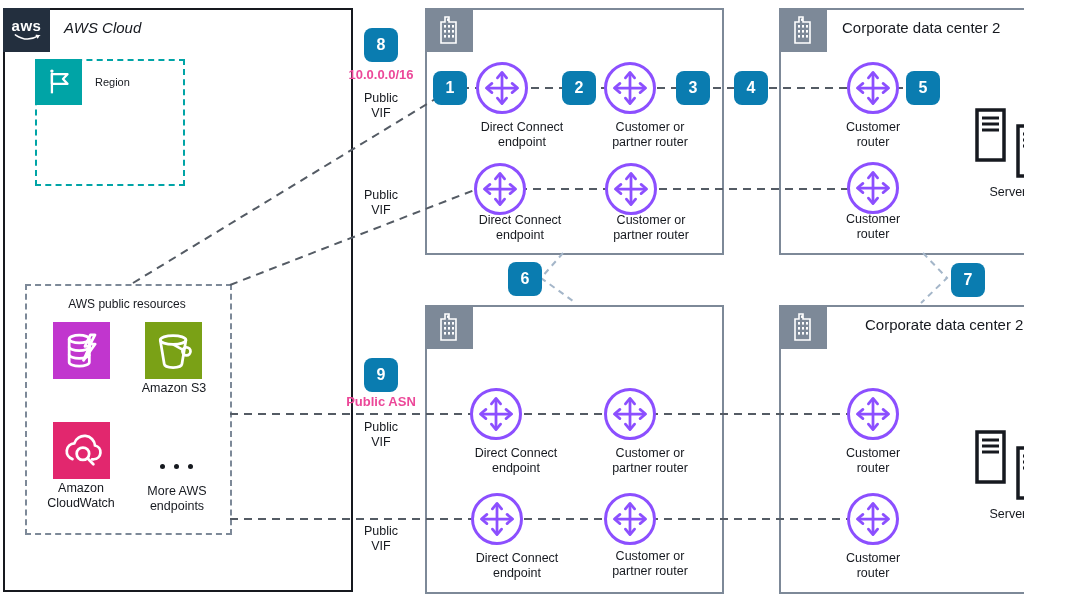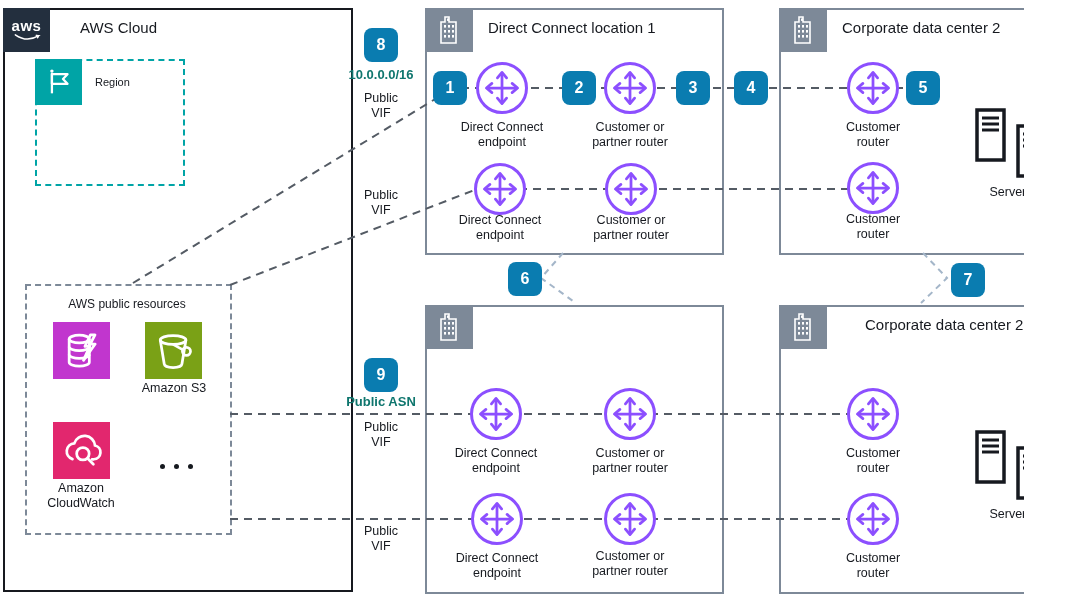--- a/index.html
+++ b/index.html
@@ -14,24 +14,24 @@
   .hdr-icon{width:48px;height:44px;background:#7D8998;display:flex;align-items:center;justify-content:center;z-index:2;}
   .logo-sq{width:47px;height:44px;background:#232F3E;display:flex;flex-direction:column;align-items:center;justify-content:center;z-index:2;}
   .logo-sq .aws-word{color:#fff;font-weight:bold;font-size:15px;line-height:14px;letter-spacing:.5px;}
   .flag-sq{width:47px;height:46px;background:#00A4A6;display:flex;align-items:center;justify-content:center;z-index:2;}
   .box-title{font-size:15px;white-space:nowrap;z-index:3;}
   .lines{position:absolute;left:0;top:0;width:1070px;height:597px;z-index:2;pointer-events:none;}
   
   .router{width:52px;height:52px;border-radius:50%;background:#fff;border:3px solid #8C4FFF;
           box-sizing:border-box;display:flex;align-items:center;justify-content:center;z-index:3;}
   .node-label{font-size:12.5px;line-height:15px;text-align:center;z-index:3;}
-  .w96{width:96px;} .w70{width:70px;} .w90{width:90px;} .w60{width:60px;} .w46{width:46px;} .w160{width:160px;} .w82b{width:86px;}
+  .w96{width:96px;margin-left:20px;} .w70{width:70px;} .w90{width:90px;} .w60{width:60px;} .w46{width:46px;} .w160{width:160px;} .w82b{width:86px;}
   .badge{width:34px;height:34px;border-radius:8px;background:#0A7CB0;color:#fff;font-weight:bold;
          font-size:16px;line-height:34px;text-align:center;z-index:4;}
-  .blue-note{color:#0f766e;font-weight:bold;font-size:13px;text-align:center;z-index:3;}
+  .blue-note{color:#ec4899;font-weight:bold;font-size:13px;text-align:center;z-index:3;}
   .svc-icon{width:57px;height:57px;display:flex;align-items:center;justify-content:center;z-index:3;}
   .dots{display:flex;gap:9px;z-index:3;}
   .dots i{width:5px;height:5px;border-radius:50%;background:#16191F;display:block;}
   .res-title{font-size:12px;text-align:center;z-index:3;}
   svg{display:block;}
 </style>
 </head>
 <body>
 
 <div class="canvas">
@@ -125,21 +125,21 @@
     </g>
   </svg>
 
   <div class="abs cloud-box" style="left:3px;top:8px;width:346px;height:580px;"></div>
   <div class="abs logo-sq" style="left:3px;top:8px;">
     <span class="aws-word">aws</span>
     <svg width="28" height="9">
         <use href="#sym-smile"></use>
       </svg>
   </div>
-  <div class="abs box-title" style="left:80px;top:19px;">AWS Cloud</div>
+  <div class="abs box-title" style="left:64px;top:19px;font-style:italic;">AWS Cloud</div>
 
   <div class="abs dashed-teal" style="left:35px;top:59px;width:146px;height:123px;"></div>
   <div class="abs flag-sq" style="left:35px;top:59px;">
     <svg width="34" height="34">
         <use href="#sym-flag"></use>
       </svg>
   </div>
   <div class="abs" style="left:95px;top:76px;font-size:11px;z-index:3;">Region</div>
 
   <div class="abs dashed-gray" style="left:25px;top:284px;width:203px;height:247px;"></div>
@@ -163,28 +163,28 @@
         <use href="#sym-cloudwatch"></use>
       </svg>
   </div>
   <div class="abs node-label w90" style="left:36px;top:481px;">Amazon CloudWatch</div>
 
   <div class="abs dots" style="left:160px;top:464px;">
       <i></i>
       <i></i>
       <i></i>
     </div>
+  <div class="abs node-label w82b" style="left:134px;top:484px;">More AWS endpoints</div>
 
   <div class="abs gray-box" style="left:425px;top:8px;width:295px;height:243px;"></div>
   <div class="abs hdr-icon" style="left:425px;top:8px;">
     <svg width="26" height="30">
         <use href="#sym-building"></use>
       </svg>
   </div>
-  <div class="abs box-title" style="left:488px;top:19px;">Direct Connect location 1</div>
 
   <div class="abs router" style="left:476px;top:62px;">
       <svg width="44" height="44">
         <use href="#sym-router"></use>
       </svg>
     </div>
   <div class="abs node-label w96" style="left:454px;top:120px;">Direct Connect endpoint</div>
   <div class="abs router" style="left:604px;top:62px;">
       <svg width="44" height="44">
         <use href="#sym-router"></use>

